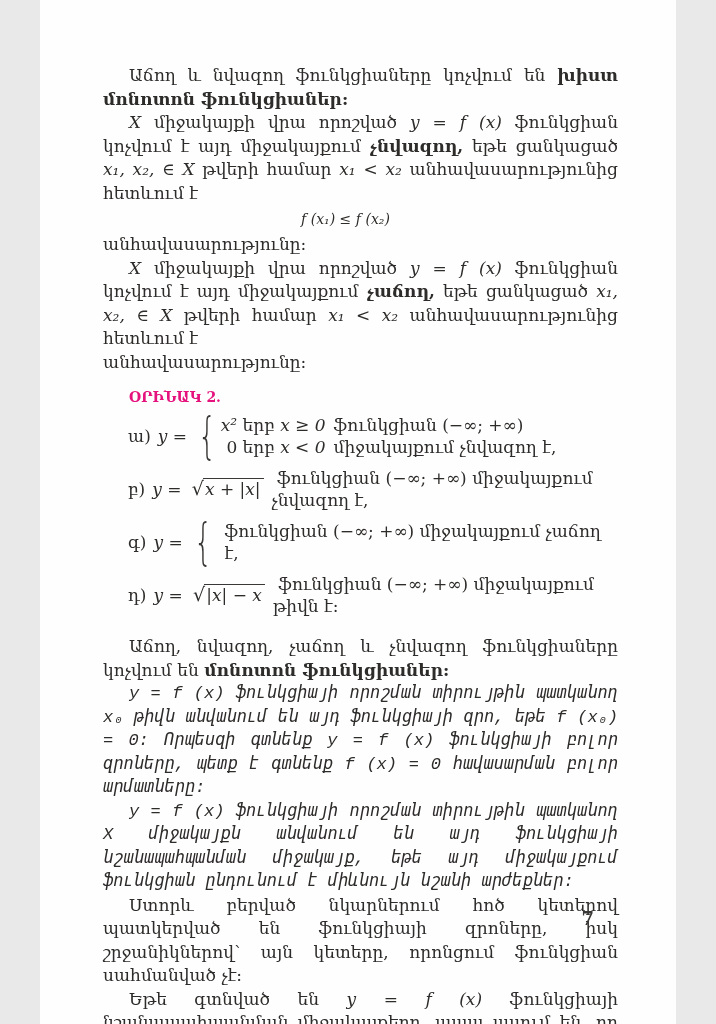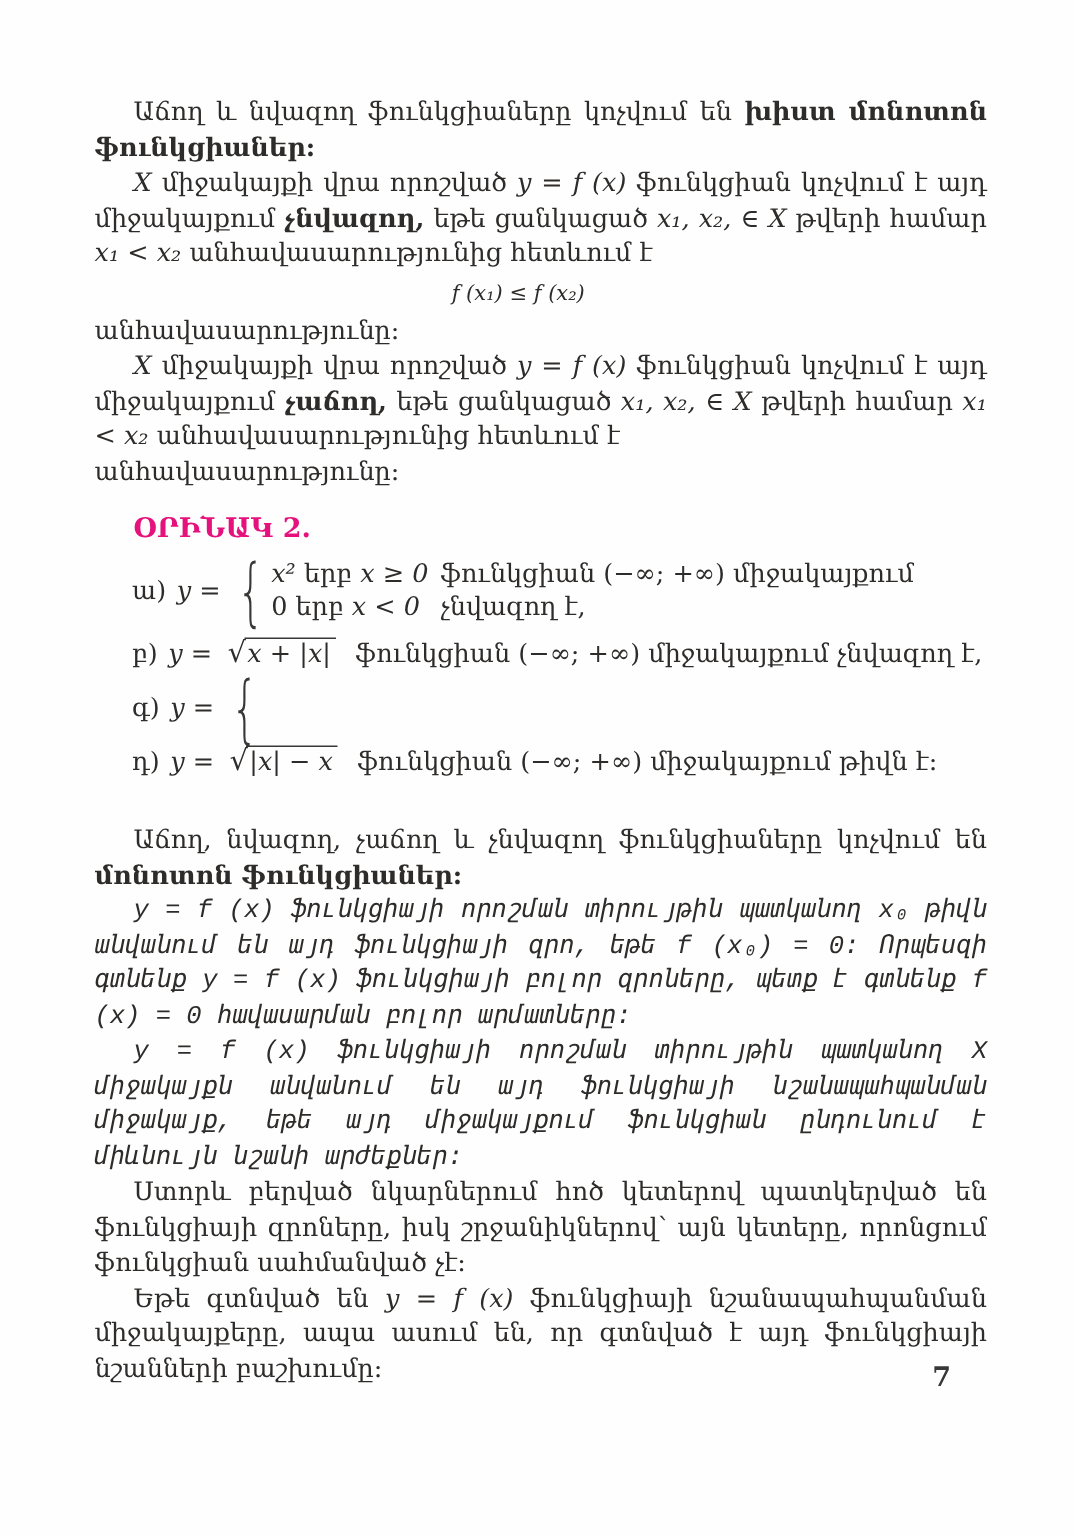--- a/index.html
+++ b/index.html
@@ -1,18 +1,18 @@
 <!DOCTYPE html>
 <html lang="hy"><head>
 <meta charset="utf-8">
 <style>
   html,body{margin:0;padding:0;background:#e9e9e9;}
   .page{
     position:relative;
-    width:716px;height:1024px;
+    width:636px;height:1024px;
     margin:0 auto;
     background:#fefefe;
     font-family:"DejaVu Serif","DejaVu Sans",serif;
     color:#2e2c2a;
     overflow:hidden;
   }
   .content{
     position:absolute;
     left:63px; right:58px; top:64px;
   }
@@ -27,21 +27,21 @@
   .seg-n{}
   .seg-b{ font-weight:700; }
   .seg-m{ font-style:italic; }
   .formula{
     font-size:14px;
     line-height:24px;
     text-align:center;
     margin:2px 30px 2px 0;
   }
   .heading{
-    font-size:18px;
+    font-size:14px;
     font-weight:700;
     margin:15px 0 9px;
     text-indent:26px;
     text-align:left;
   }
   .ex{
     display:flex;
     align-items:center;
     font-size:17px;
     line-height:22px;
@@ -56,32 +56,32 @@
     display:inline-block;
     font-family:"DejaVu Sans",sans-serif;
     font-weight:300;
     font-size:32px;
     line-height:1;
     transform:scaleY(1.55) scaleX(.9);
     margin:0 3px 0 5px;
     color:#3a3836;
   }
   .cases{ display:flex; flex-direction:column; }
-  .case-row{ white-space:pre; }
+  .case-row{ white-space:pre;text-align:right; }
   .tail{ margin-left:8px; white-space:pre-wrap; }
   .sqrt-wrap{ display:inline-flex; align-items:flex-start; margin-left:5px; }
   .sqrt-sign{ font-size:19px; line-height:21px; margin-right:-1px; }
   .radicand{
     border-top:1.3px solid #3a3836;
     padding:0 3px 0 2px;
     line-height:21px;
     white-space:pre;
   }
   
-  .ex + .para{ margin-top:30px; }
+  .ex + .para{ margin-top:18px; }
   .page-number{
     position:absolute;
     top:908px; right:82px;
     font-size:18px;
     font-weight:700;
     color:#3a3836;
   }
 </style>
 </head>
 <body>
@@ -111,20 +111,21 @@
         <span class="sqrt-wrap">
           <span class="sqrt-sign">√</span>
           <span class="radicand"><span class="seg-m">x + |x|</span></span>
         </span>
         <span class="tail"><span class="seg-n"> ֆունկցիան (−∞; +∞) միջակայքում չնվազող է,</span></span>
       </div>
       <div class="ex piecewise-item">
         <span class="ex-label">գ)</span>
         <span class="seg-m lhs">y = </span>
         <span class="brace">{</span>
+        <span class="tail"><span class="seg-n">ֆունկցիան (−∞; +∞) միջակայքում չաճող է,</span></span>
       </div>
       <div class="ex sqrt-item">
         <span class="ex-label">դ)</span>
         <span class="seg-m lhs">y = </span>
         <span class="sqrt-wrap">
           <span class="sqrt-sign">√</span>
           <span class="radicand"><span class="seg-m">|x| − x</span></span>
         </span>
         <span class="tail"><span class="seg-n"> ֆունկցիան (−∞; +∞) միջակայքում թիվն է:</span></span>
       </div>

